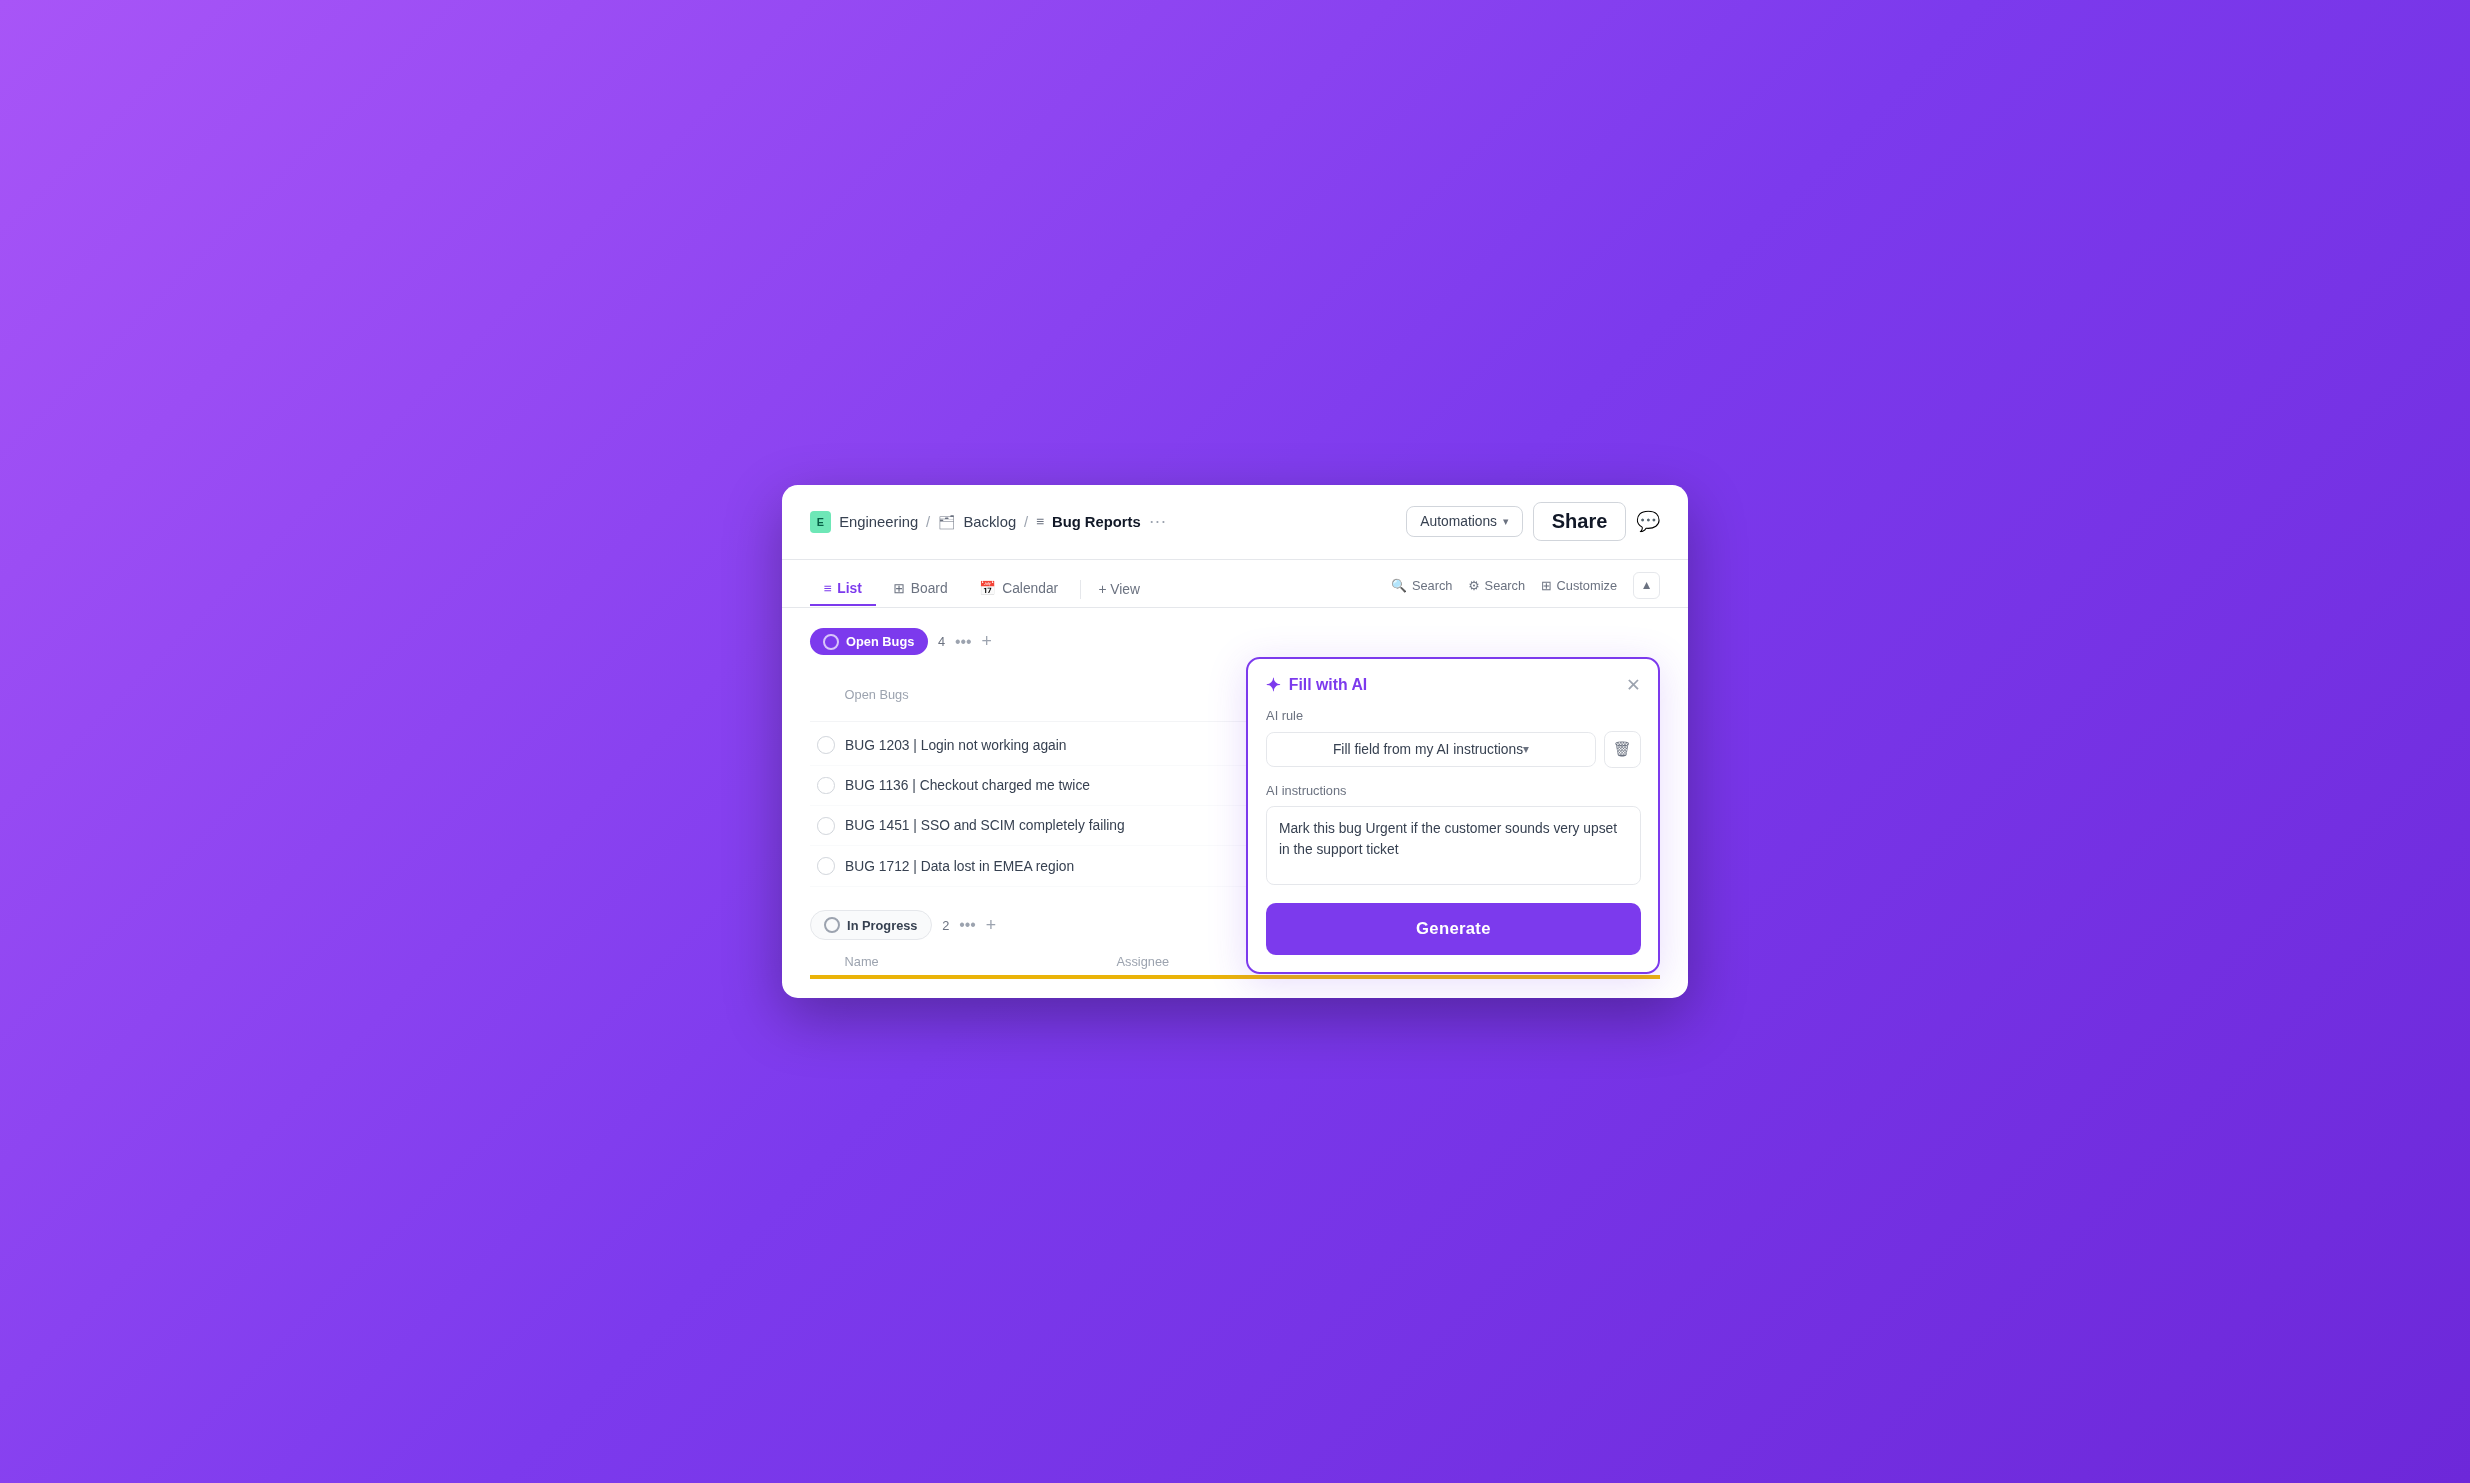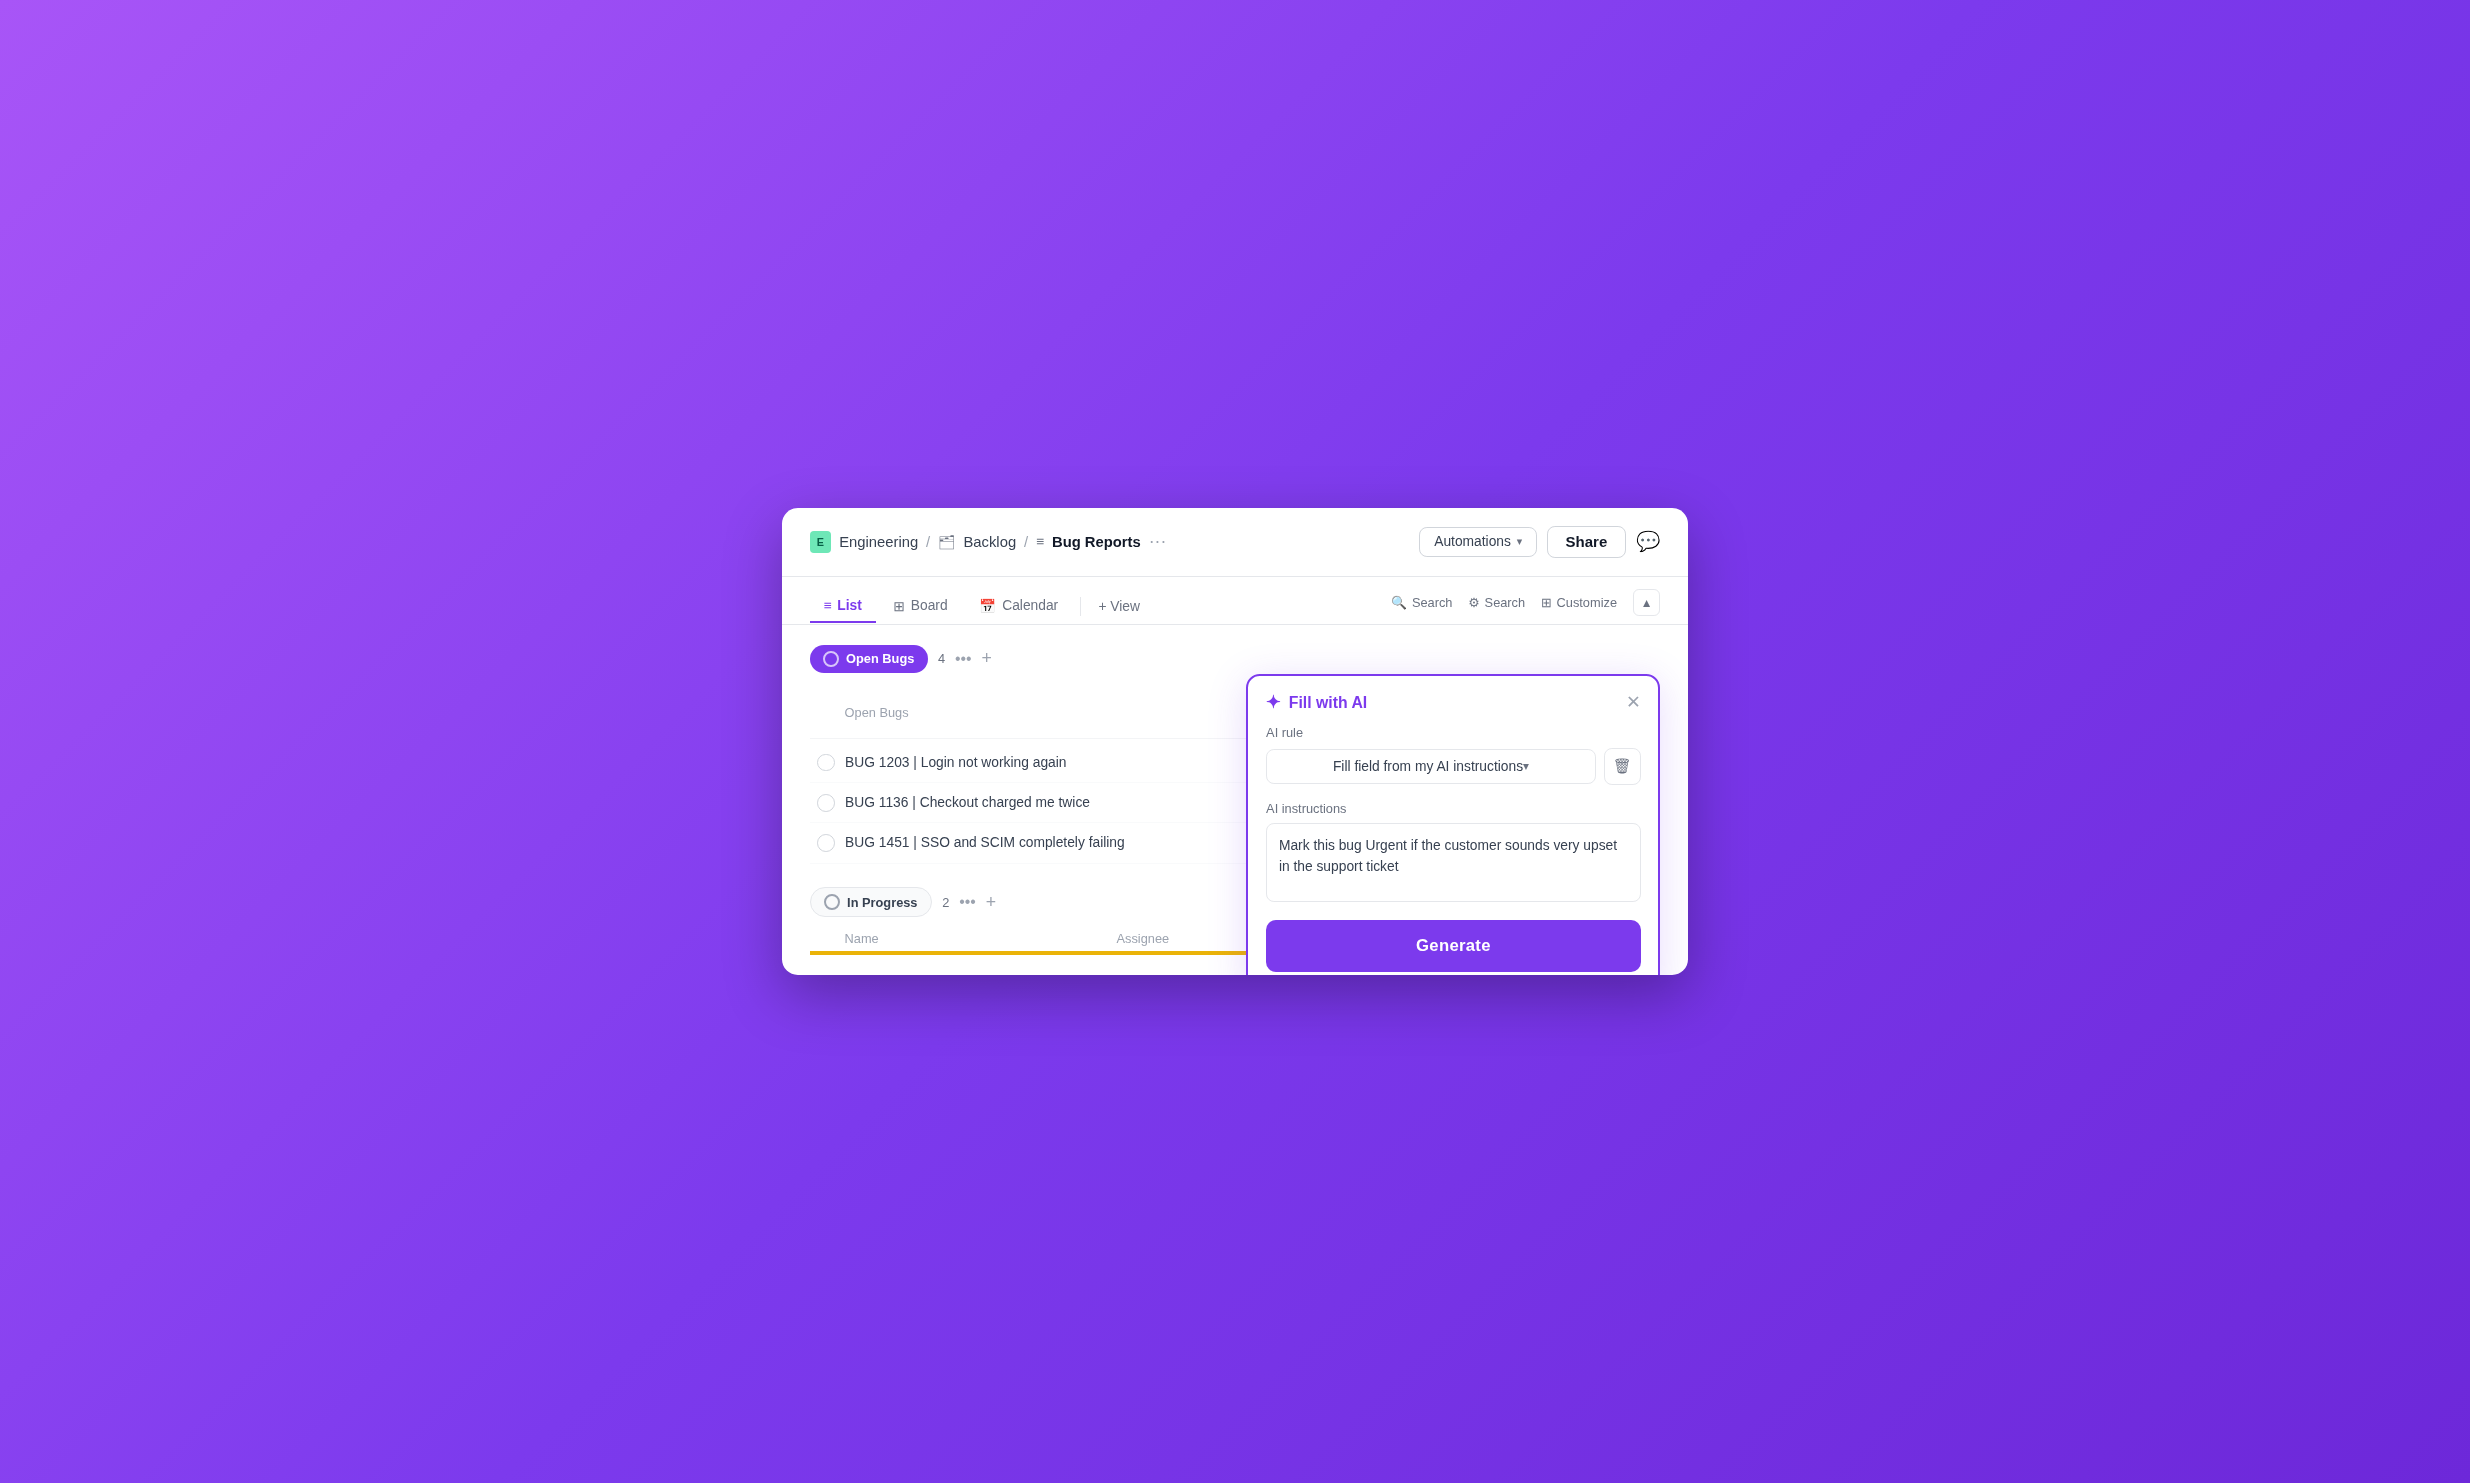--- a/index.html
+++ b/index.html
@@ -63,21 +63,21 @@
       padding: 6.9px 13.8px;
       font-size: 13.8px; font-weight: 500; color: #374151;
       cursor: pointer;
     }
     .btn-automations .chevron { font-size: 10.8px; color: #6b7280; }
     .btn-share {
       background: #fff;
       border: 1.5px solid #d1d5db;
       border-radius: 7.9px;
       padding: 6.9px 17.7px;
-      font-size: 15px; font-weight: 600; color: #111827;
+      font-size: 20px; font-weight: 600; color: #111827;
       cursor: pointer;
     }
     .btn-chat {
       background: none; border: none; cursor: pointer;
       color: #6b7280; font-size: 19.7px;
     }
     
     .toolbar {
       display: flex;
       align-items: center;
@@ -400,20 +400,24 @@
       <div class="task-checkbox"></div>
       <span class="task-name">BUG 1203 | Login not working again</span>
     </div>
     <div class="task-row">
       <div class="task-checkbox"></div>
       <span class="task-name">BUG 1136 | Checkout charged me twice</span>
     </div>
     <div class="task-row">
       <div class="task-checkbox"></div>
       <span class="task-name">BUG 1451 | SSO and SCIM completely failing</span>
+    </div>
+    <div class="task-row">
+      <div class="task-checkbox"></div>
+      <span class="task-name">BUG 1712 | Data lost in EMEA region</span>
     </div>
 
     <div class="group2-header">
       <div class="group2-badge">
         <div class="group2-circle"></div>
         <span>In Progress</span>
       </div>
       <span class="group-count">2</span>
       <span class="group-dots">•••</span>
       <span class="group-add">+</span>

